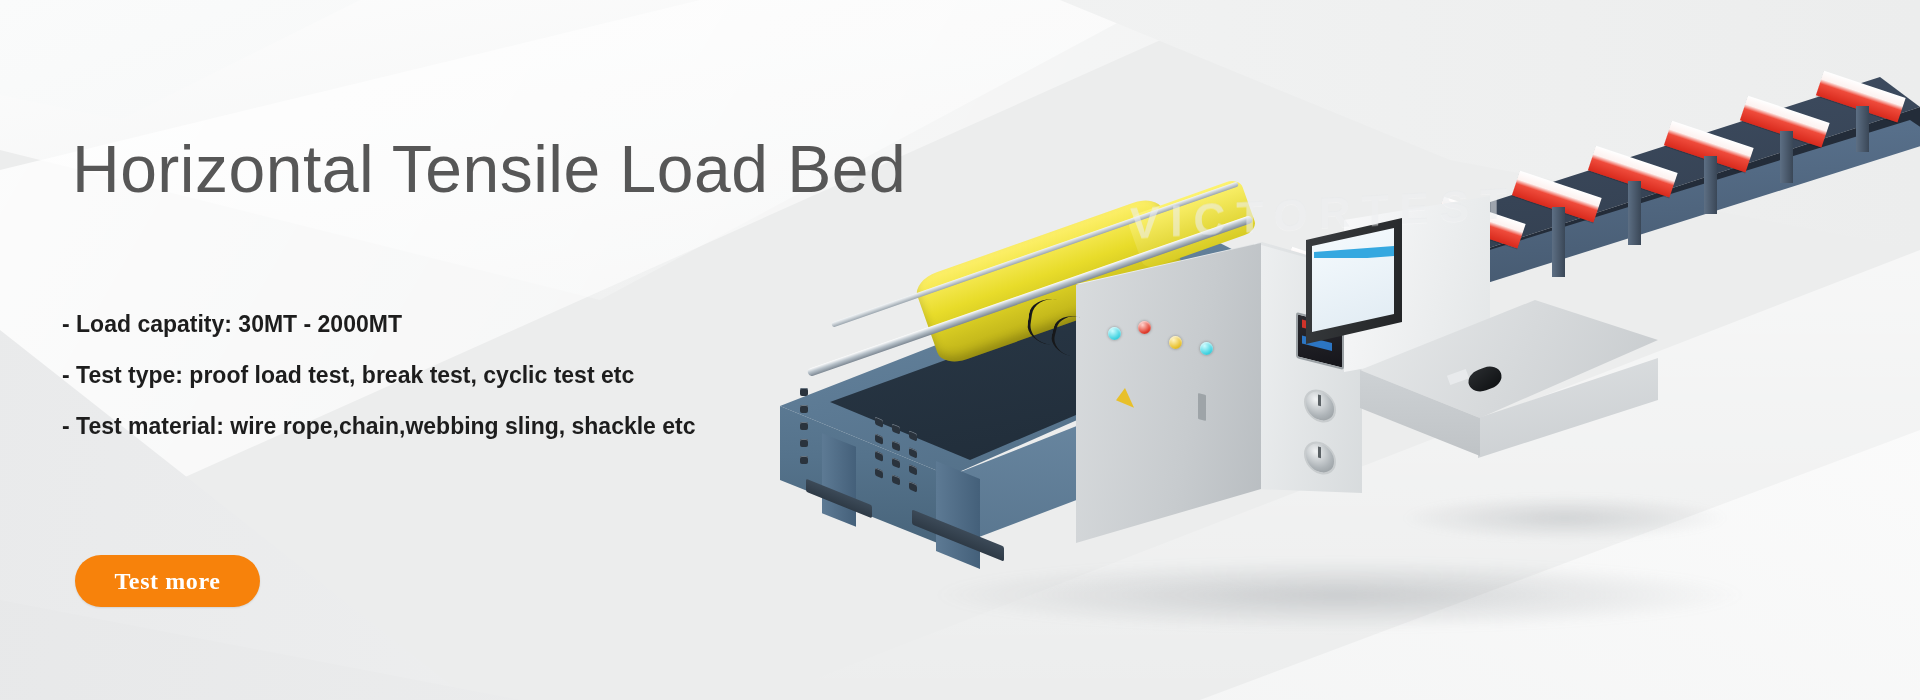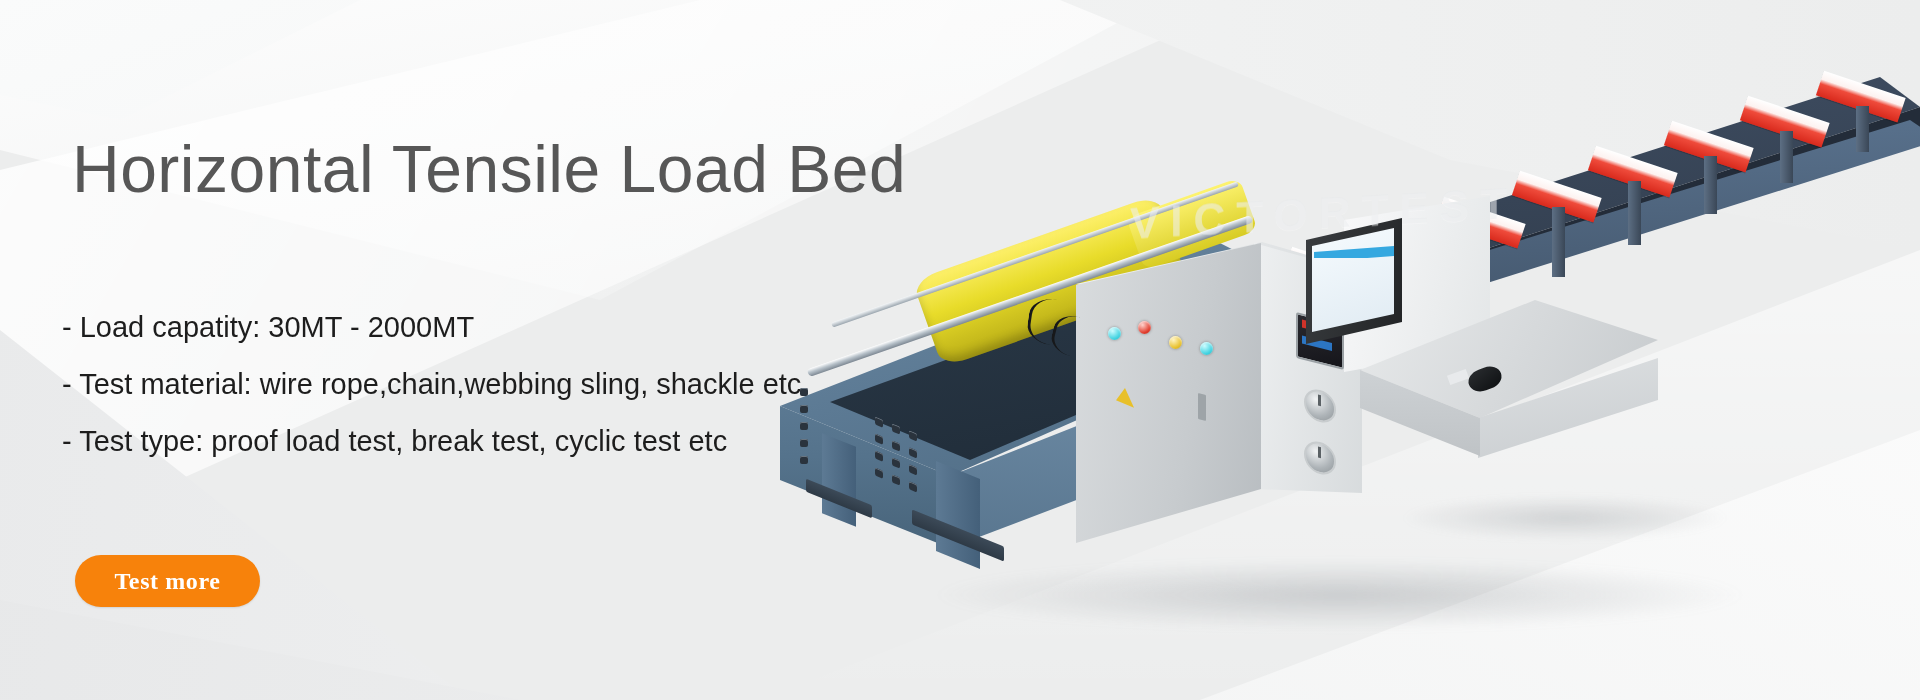--- a/index.html
+++ b/index.html
@@ -44,22 +44,22 @@
 
   
   .headline{
     position:absolute;left:72px;top:92px;
     font-size:66px;line-height:1;letter-spacing:.5px;
     font-weight:300;color:#575757;
     white-space:nowrap;
   }
   .bullets{position:absolute;left:62px;top:313px;}
   .bullet{
-    font-size:29px;line-height:1.0;color:#1d1d1d;
-    font-weight:400;margin-bottom:28px;white-space:nowrap;
+    font-size:23px;line-height:1.0;color:#1d1d1d;
+    font-weight:700;margin-bottom:28px;white-space:nowrap;
   }
   .btn-view{
     position:absolute;left:75px;top:555px;
     width:185px;height:52px;border-radius:26px;
     background:#f7820b;border:none;cursor:pointer;
     color:#ffffff;font-family:"Liberation Serif",serif;
     font-weight:bold;font-size:24px;letter-spacing:.6px;
     display:flex;align-items:center;justify-content:center;
     box-shadow:0 1px 2px rgba(0,0,0,.10);
   }
@@ -376,19 +376,19 @@
     <div class="m cable" style="left:268px;top:300px;width:60px;height:46px;transform:rotate(8deg);"></div>
     <div class="m cable" style="left:292px;top:318px;width:54px;height:40px;transform:rotate(14deg);"></div>
 
     <div class="watermark">VICTORTEST</div>
   </div>
 
   <h1 class="headline">Horizontal Tensile Load Bed</h1>
 
   <div class="bullets">
     <div class="bullet">- Load capatity: 30MT - 2000MT</div>
+    <div class="bullet">- Test type: proof load test, break test, cyclic test etc</div>
     <div class="bullet">- Test material: wire rope,chain,webbing sling, shackle etc</div>
-    <div class="bullet">- Test type: proof load test, break test, cyclic test etc</div>
   </div>
 
   <button class="btn-view">Test more</button>
 
 </div>
 
 </body></html>

